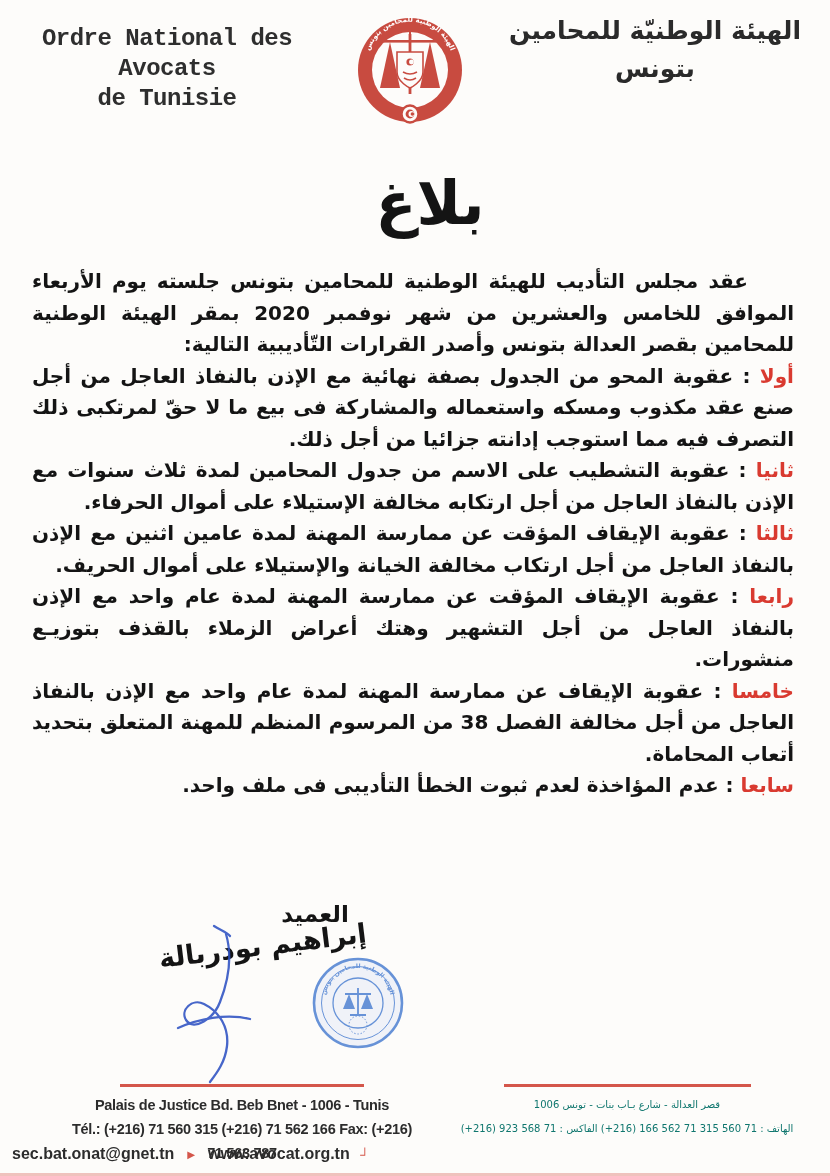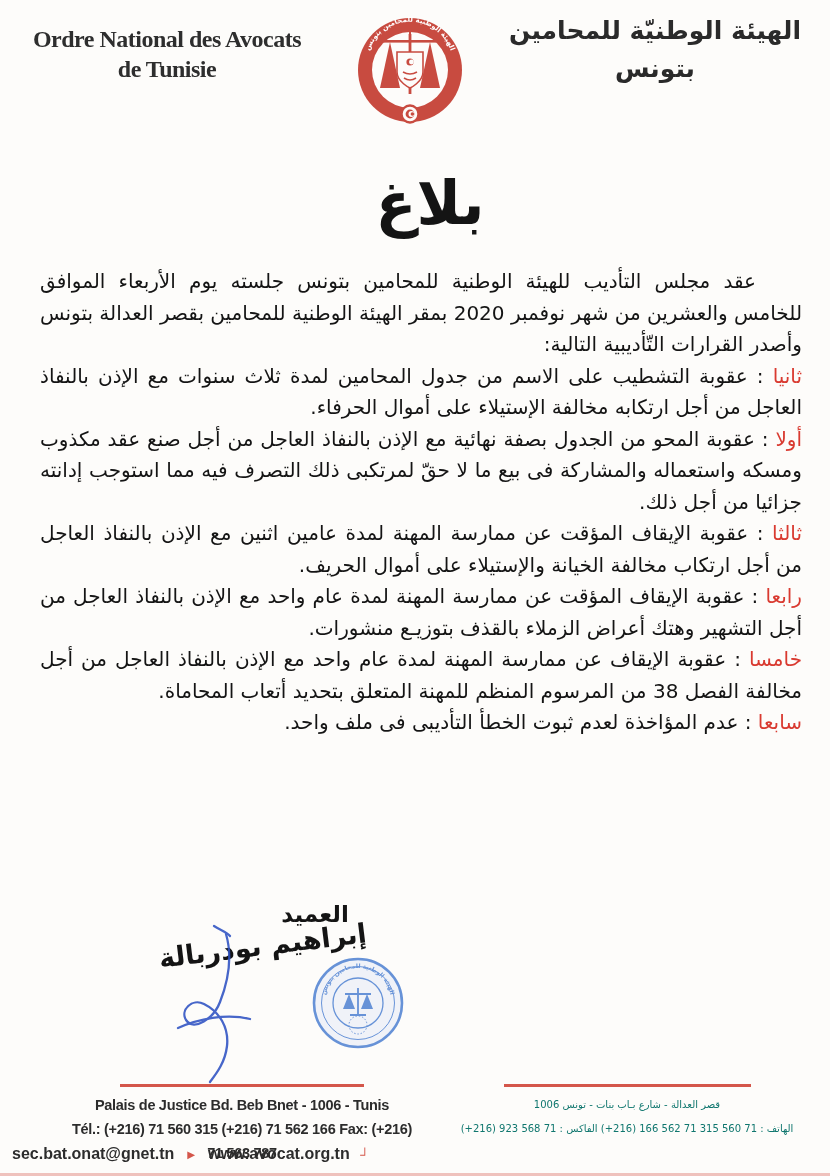--- a/index.html
+++ b/index.html
@@ -2,34 +2,34 @@
 <html lang="ar"><head>
 <meta charset="utf-8">
 <style>
   html,body{margin:0;padding:0;overflow:hidden;}
   body{width:830px;height:1176px;background:#fdfcfa;font-family:"DejaVu Sans",sans-serif;color:#1c1c1c;}
   .page{position:relative;width:830px;height:1176px;overflow:hidden;}
 
   
   .header{position:absolute;top:0;left:0;width:830px;height:170px;}
   .fr-title{position:absolute;left:22px;top:24px;width:290px;text-align:center;
-    font-family:Liberation Serif, serif;font-weight:bold;font-size:24px;line-height:1.25;
+    font-family:Liberation Mono, monospace;font-weight:bold;font-size:24px;line-height:1.25;
     color:#2e2e2e;letter-spacing:-0.5px;}
   .logo-wrap{position:absolute;left:350px;top:8px;width:120px;height:150px;}
   .ar-title{position:absolute;left:505px;top:12px;width:300px;text-align:center;direction:rtl;
     font-weight:bold;font-size:25px;line-height:38px;color:#2a2a2a;}
   .date-line{position:absolute;right:30px;top:143px;direction:rtl;font-weight:bold;font-size:17px;color:#1a1a1a;}
 
   
   .doc-title{position:absolute;top:168px;left:0;width:860px;text-align:center;direction:rtl;
     font-weight:bold;font-size:60px;color:#141414;}
 
   
-  .body-text{position:absolute;top:266px;left:40px;width:762px;direction:rtl;text-align:justify;
-    font-weight:normal;font-size:20px;line-height:31.5px;color:#141414;}
+  .body-text{position:absolute;top:266px;left:32px;width:762px;direction:rtl;text-align:justify;
+    font-weight:bold;font-size:20px;line-height:31.5px;color:#141414;}
   .body-text p{margin:0;}
   .intro{text-indent:46px;}
   .red{color:#d93a30;}
 
   
   .sig-title{position:absolute;left:255px;top:901px;width:120px;text-align:center;direction:rtl;
     font-weight:bold;font-size:23px;color:#141414;}
   .sig-name{position:absolute;left:135px;top:930px;width:255px;text-align:center;direction:rtl;
     font-weight:bold;font-size:27px;color:#141414;transform:rotate(-7deg);}
   .sig-scribble{position:absolute;left:128px;top:922px;}
@@ -90,22 +90,22 @@
       <div>الهيئة الوطنيّة للمحامين</div>
       <div>بتونس</div>
     </div>
   </div>
 
 
   <div class="doc-title">بلاغ</div>
 
   <div class="body-text">
     <p class="intro">عقد مجلس التأديب للهيئة الوطنية للمحامين بتونس جلسته يوم الأربعاء الموافق للخامس والعشرين من شهر نوفمبر 2020 بمقر الهيئة الوطنية للمحامين بقصر العدالة بتونس وأصدر القرارات التّأديبية التالية:</p>
+    <p class="item"><span class="red">أولا</span><span> : </span><span>عقوبة المحو من الجدول بصفة نهائية مع الإذن بالنفاذ العاجل من أجل صنع عقد مكذوب ومسكه واستعماله والمشاركة فى بيع ما لا حقّ لمرتكبى ذلك التصرف فيه مما استوجب إدانته جزائيا من أجل ذلك.</span></p>
     <p class="item"><span class="red">ثانيا</span><span> : </span><span>عقوبة التشطيب على الاسم من جدول المحامين لمدة ثلاث سنوات مع الإذن بالنفاذ العاجل من أجل ارتكابه مخالفة الإستيلاء على أموال الحرفاء.</span></p>
-    <p class="item"><span class="red">أولا</span><span> : </span><span>عقوبة المحو من الجدول بصفة نهائية مع الإذن بالنفاذ العاجل من أجل صنع عقد مكذوب ومسكه واستعماله والمشاركة فى بيع ما لا حقّ لمرتكبى ذلك التصرف فيه مما استوجب إدانته جزائيا من أجل ذلك.</span></p>
     <p class="item"><span class="red">ثالثا</span><span> : </span><span>عقوبة الإيقاف المؤقت عن ممارسة المهنة لمدة عامين اثنين مع الإذن بالنفاذ العاجل من أجل ارتكاب مخالفة الخيانة والإستيلاء على أموال الحريف.</span></p>
     <p class="item"><span class="red">رابعا</span><span> : </span><span>عقوبة الإيقاف المؤقت عن ممارسة المهنة لمدة عام واحد مع الإذن بالنفاذ العاجل من أجل التشهير وهتك أعراض الزملاء بالقذف بتوزيـع منشورات.</span></p>
     <p class="item"><span class="red">خامسا</span><span> : </span><span>عقوبة الإيقاف عن ممارسة المهنة لمدة عام واحد مع الإذن بالنفاذ العاجل من أجل مخالفة الفصل 38 من المرسوم المنظم للمهنة المتعلق بتحديد أتعاب المحاماة.</span></p>
     <p class="item"><span class="red">سابعا</span><span> : </span><span>عدم المؤاخذة لعدم ثبوت الخطأ التأديبى فى ملف واحد.</span></p>
   </div>
 
   <div class="sig-title">العميد</div>
   <div class="sig-name">إبراهيم بودربالة</div>
 
   <svg class="sig-scribble" width="170" height="168" viewBox="0 0 170 168">

